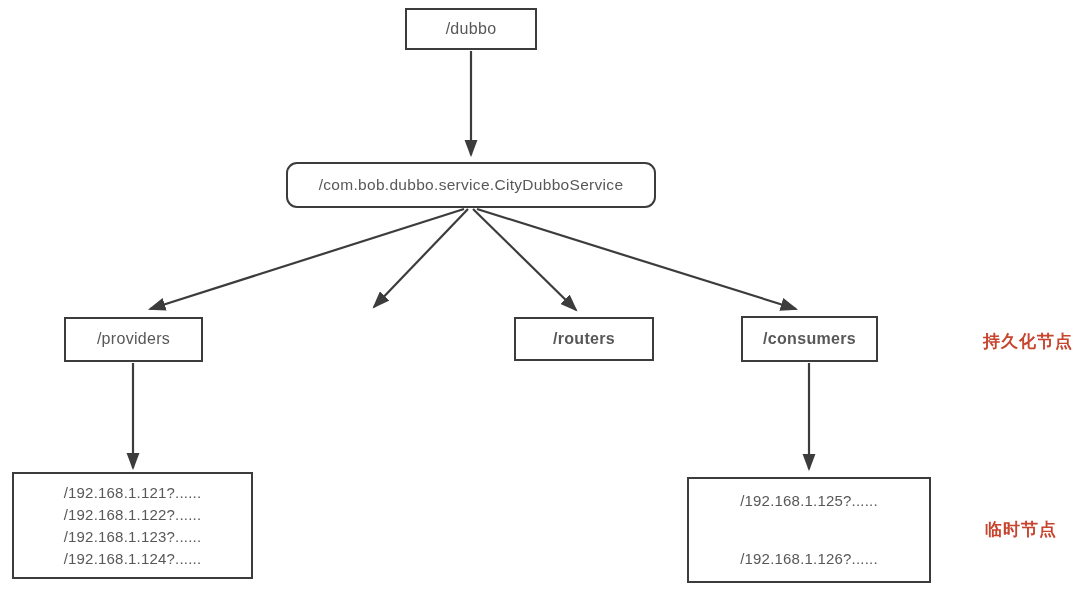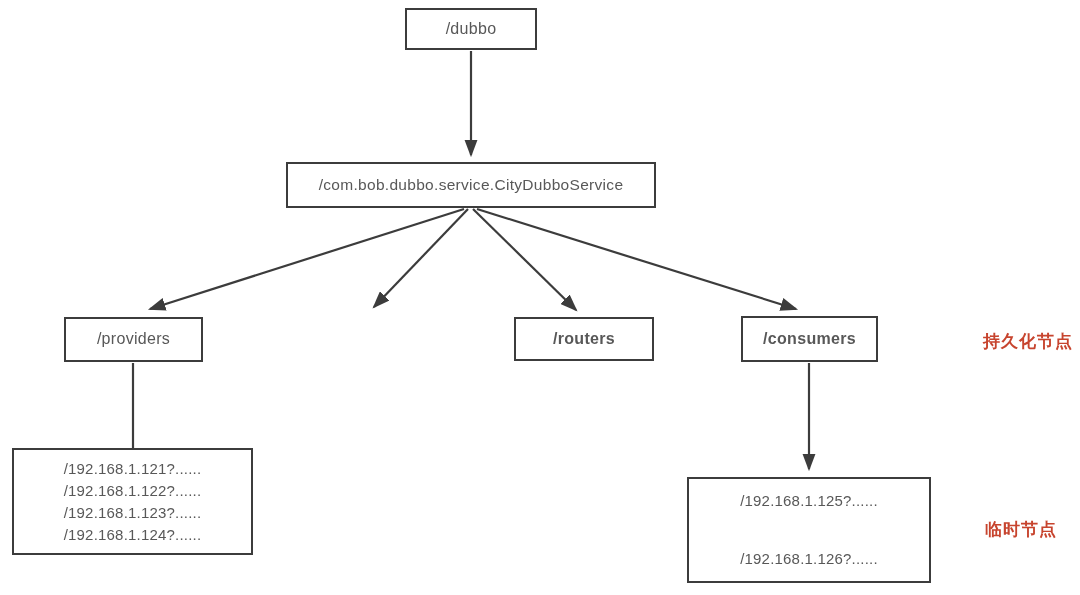--- a/index.html
+++ b/index.html
@@ -36,33 +36,33 @@
     display: flex;
     align-items: center;
     justify-content: center;
     text-align: left;
     color: var(--text);
     font-size: 16px;
     letter-spacing: 0.3px;
     line-height: 1.18;
   }
   .node-root          { left: 405px; top: 8px;   width: 132px; height: 42px; }
-  .node-service       { left: 286px; top: 162px; width: 370px; height: 46px; font-size: 15.5px; }
+  .node-service       { left: 286px; top: 162px; width: 370px; height: 46px; font-size: 15.5px; border-radius: 11px; }
   .node-providers     { left: 64px;  top: 317px; width: 139px; height: 45px; }
   .node-configurators { left: 289px; top: 315px; width: 145px; height: 47px; }
   .node-configurators .wrap-label { display: inline-block; max-width: 88px; overflow-wrap: anywhere; }
   .node-routers       { left: 514px; top: 317px; width: 140px; height: 44px; font-weight: bold; }
   .node-consumers     { left: 741px; top: 316px; width: 137px; height: 46px; font-weight: bold; }
   .node-list {
     flex-direction: column;
     font-size: 15px;
     line-height: 22px;
     letter-spacing: 0.2px;
   }
-  .node-provider-list { left: 12px;  top: 448px; width: 241px; height: 107px; }
+  .node-provider-list { left: 12px;  top: 472px; width: 241px; height: 107px; }
   .node-consumer-list { left: 687px; top: 477px; width: 244px; height: 106px; gap: 36px; }
   .annotation {
     position: absolute;
     color: var(--red);
     font-size: 17px;
     font-weight: bold;
     letter-spacing: 1px;
     white-space: nowrap;
   }
   .annotation-persistent { left: 983px; top: 330px; }

